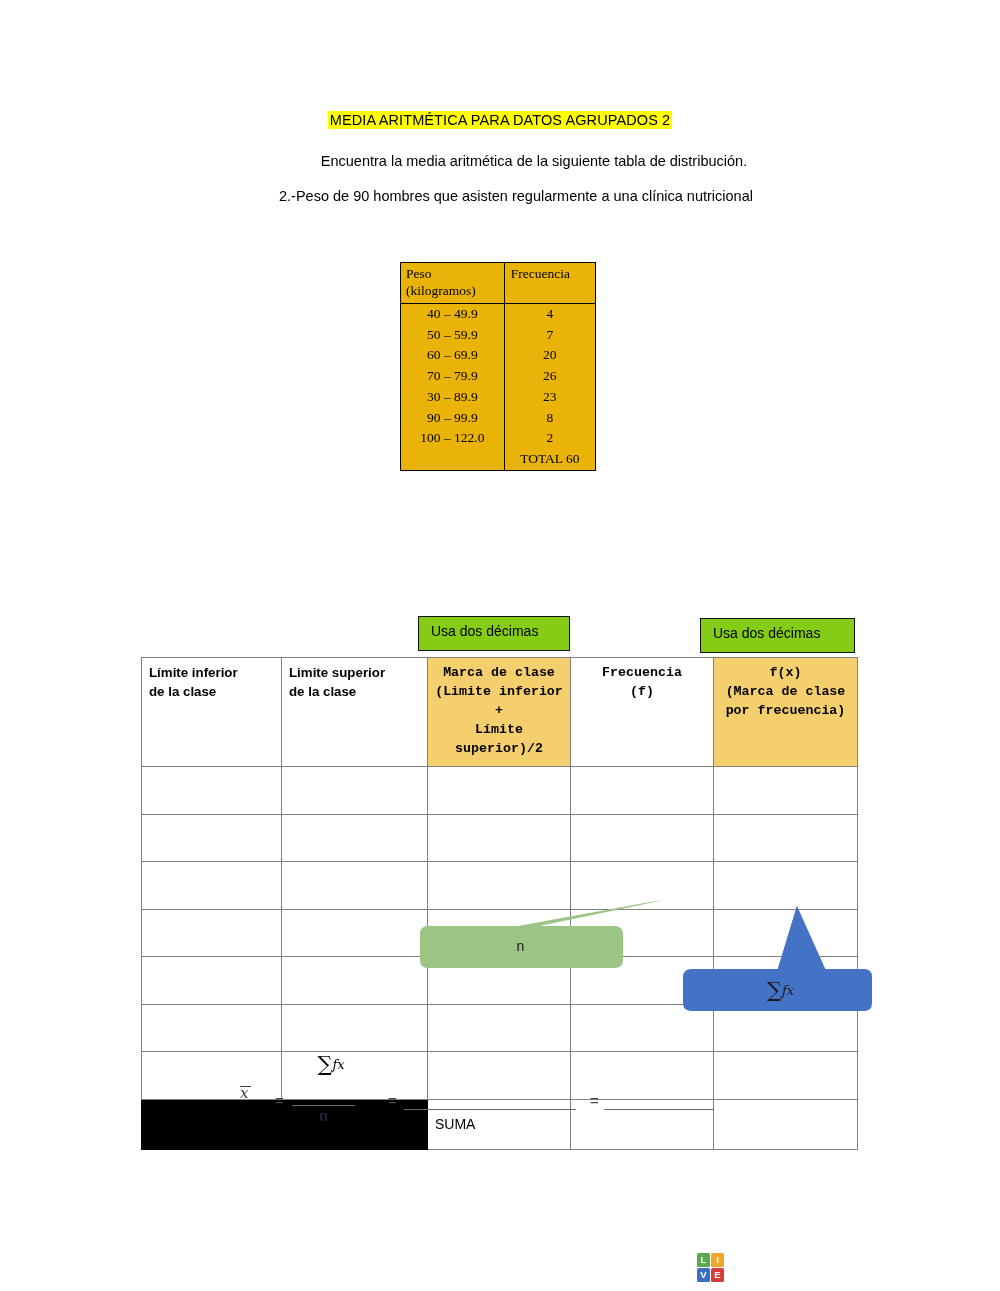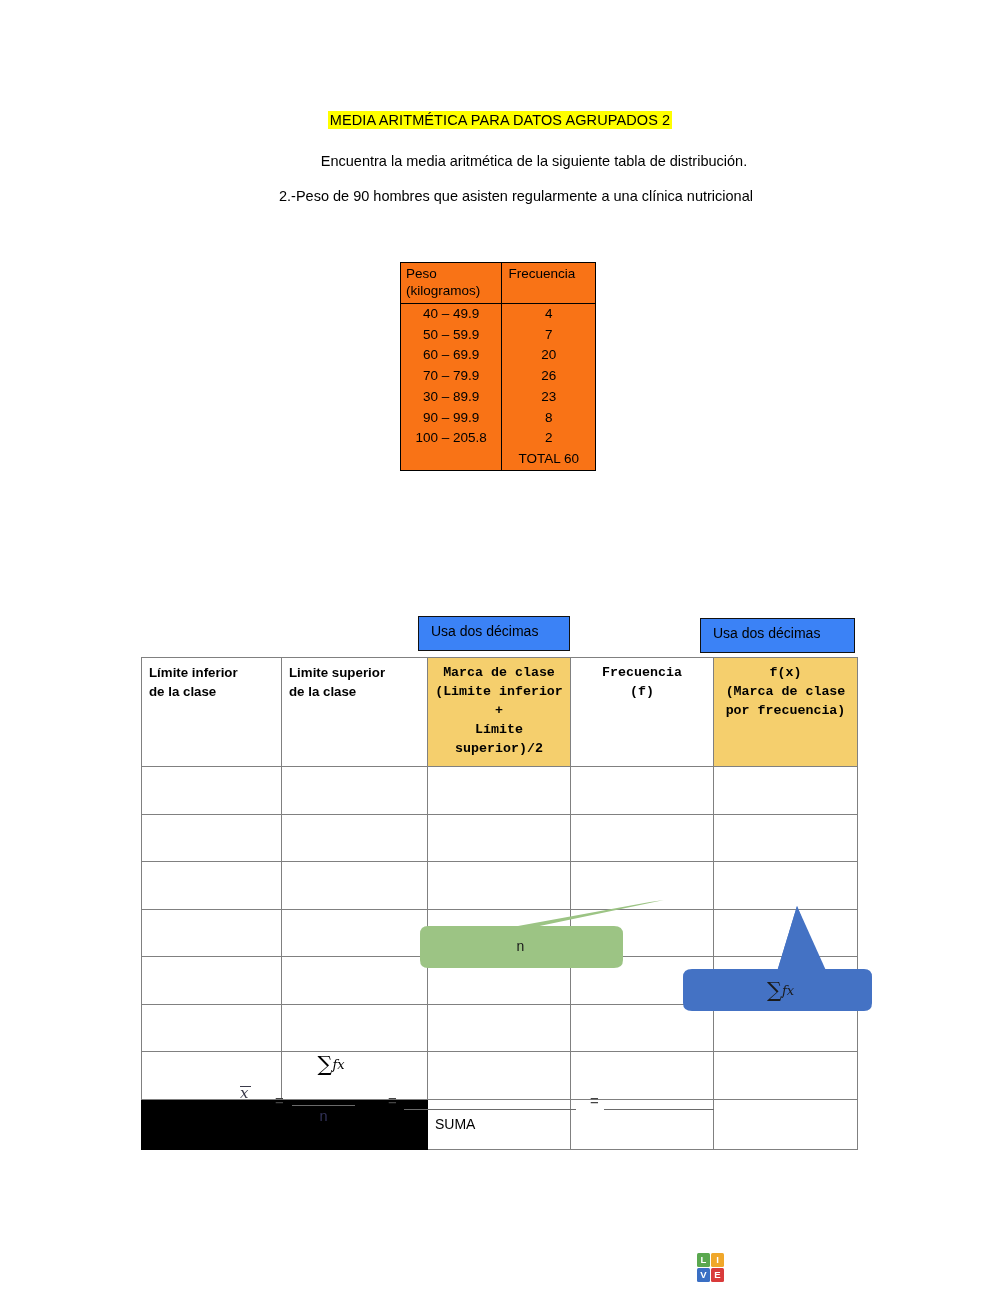--- a/index.html
+++ b/index.html
@@ -27,34 +27,34 @@
     left:0;top:188px;width:1000px;text-align:center;
     font-size:14.5px;
     padding-left:16px;
   }
 
   
   #freq-table{
     left:400px;top:262px;width:196px;
     border:1.5px solid #000;
     border-collapse:collapse;
-    font-family:Liberation Sans, sans-serif;
+    font-family:Liberation Serif, serif;
     font-size:13.5px;
-    background:#f97316;
+    background:#eab308;
   }
   #freq-table td{padding:0;border:0;}
   #freq-table .colsep{border-left:1.5px solid #000;}
   #freq-table .hdr td{vertical-align:top;padding:3px 4px 4px 5px;line-height:16.5px;}
   #freq-table .hdr{border-bottom:1.5px solid #000;}
   #freq-table .body td{text-align:center;line-height:20.7px;padding:0 4px;}
   #freq-table .hdr .fq{padding-left:6px;}
 
   
   .note-box{
-    border:1.3px solid #111;background:#3b82f6;
+    border:1.3px solid #111;background:#84cc16;
     font-size:14px;padding:6px 10px 19px 12px;
     box-sizing:border-box;white-space:nowrap;
   }
   #note-left{left:418px;top:616px;width:152px;height:35px;}
   #note-right{left:700px;top:618px;width:155px;height:35px;}
 
   
   #ws{
     left:141px;top:657px;width:716px;
     border-collapse:collapse;
@@ -177,21 +177,21 @@
   </tr>
   <tr class="body">
     <td>30 – 89.9</td>
     <td class="colsep">23</td>
   </tr>
   <tr class="body">
     <td>90 – 99.9</td>
     <td class="colsep">8</td>
   </tr>
   <tr class="body">
-    <td>100 – 205.8</td>
+    <td>100 – 122.0</td>
     <td class="colsep">2</td>
   </tr>
   <tr class="body">
     <td></td>
     <td class="colsep">TOTAL 60</td>
   </tr>
 </tbody>
   </table>
 
 <div class="abs note-box" id="note-left">Usa dos décimas</div>

